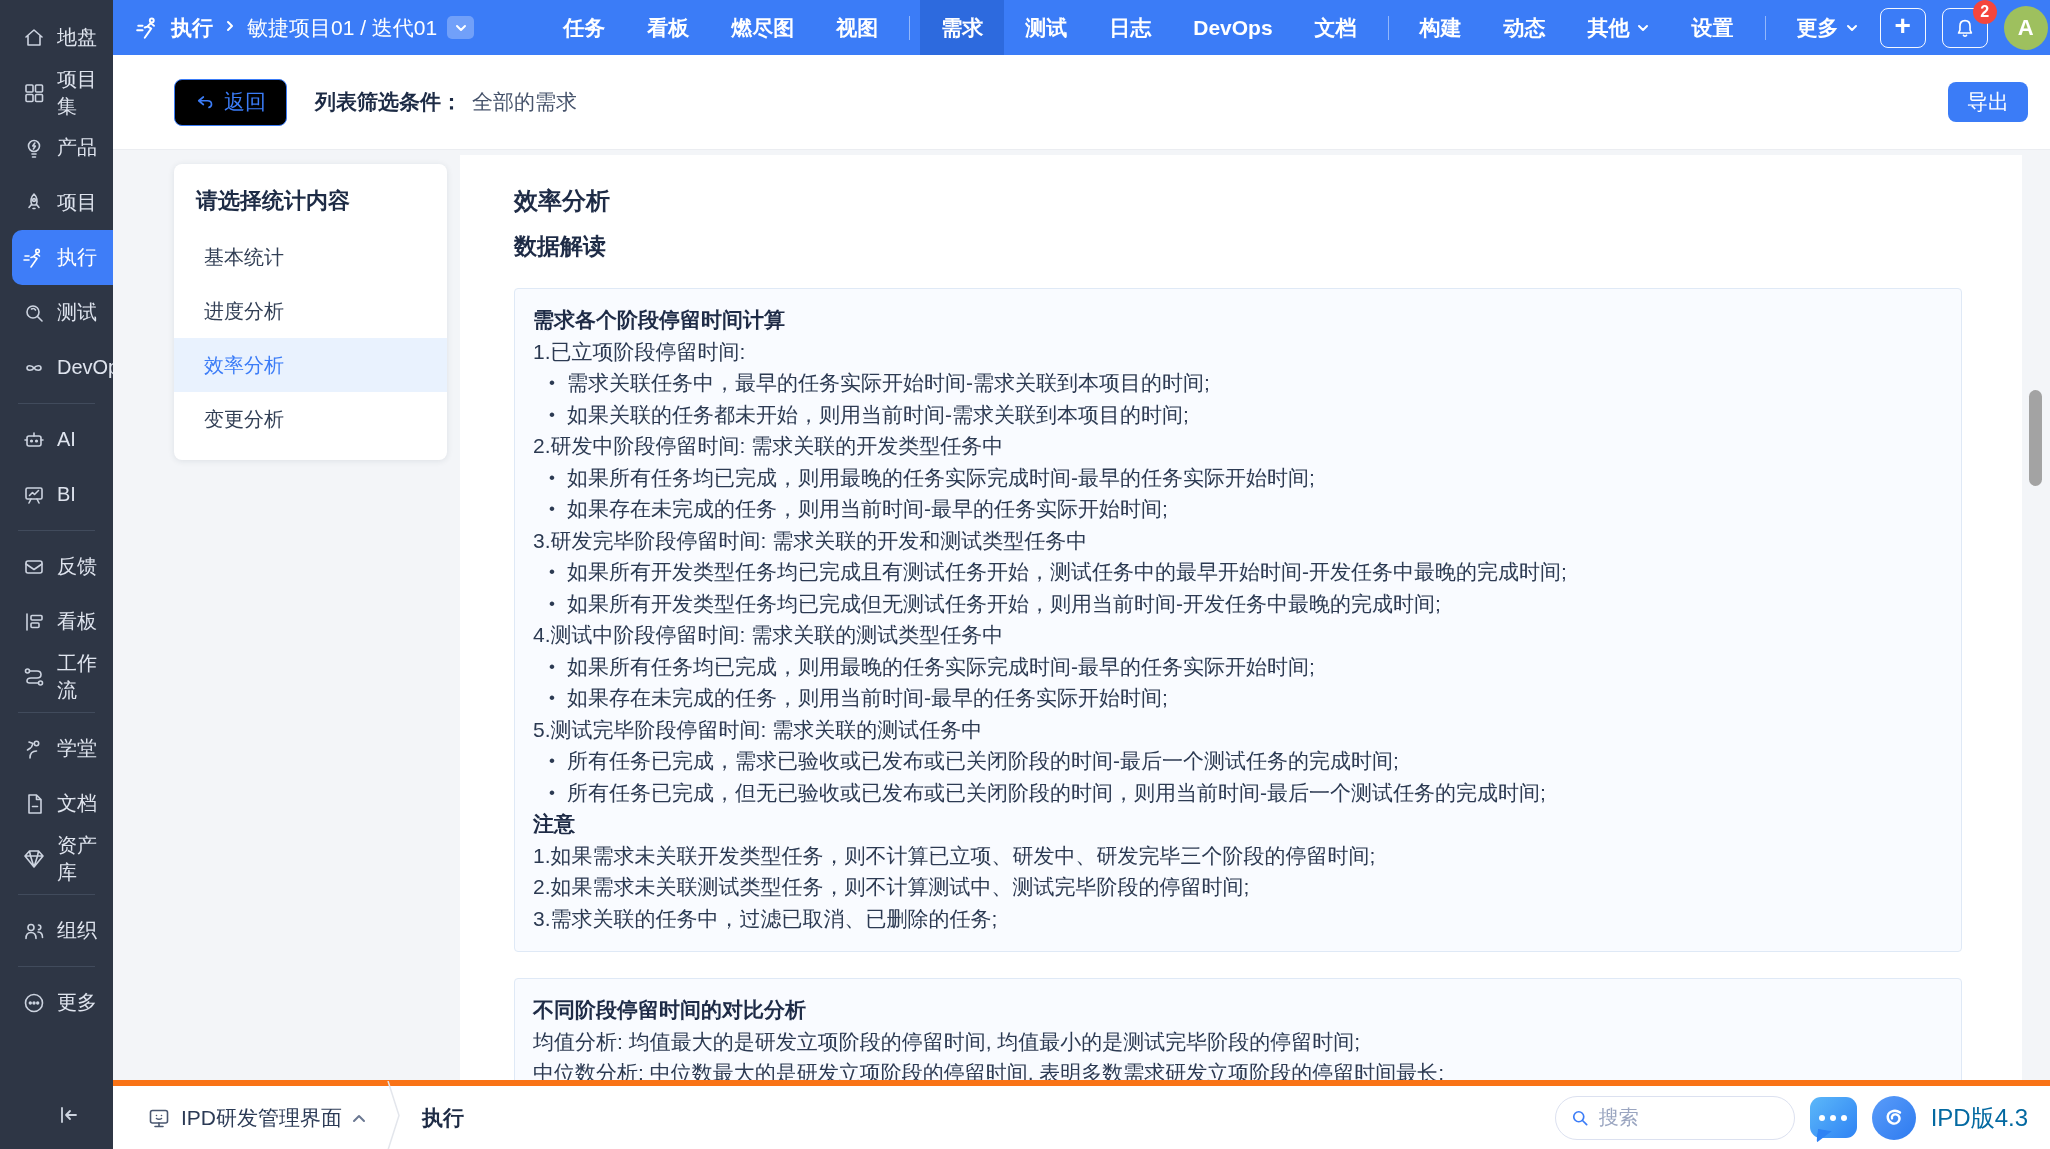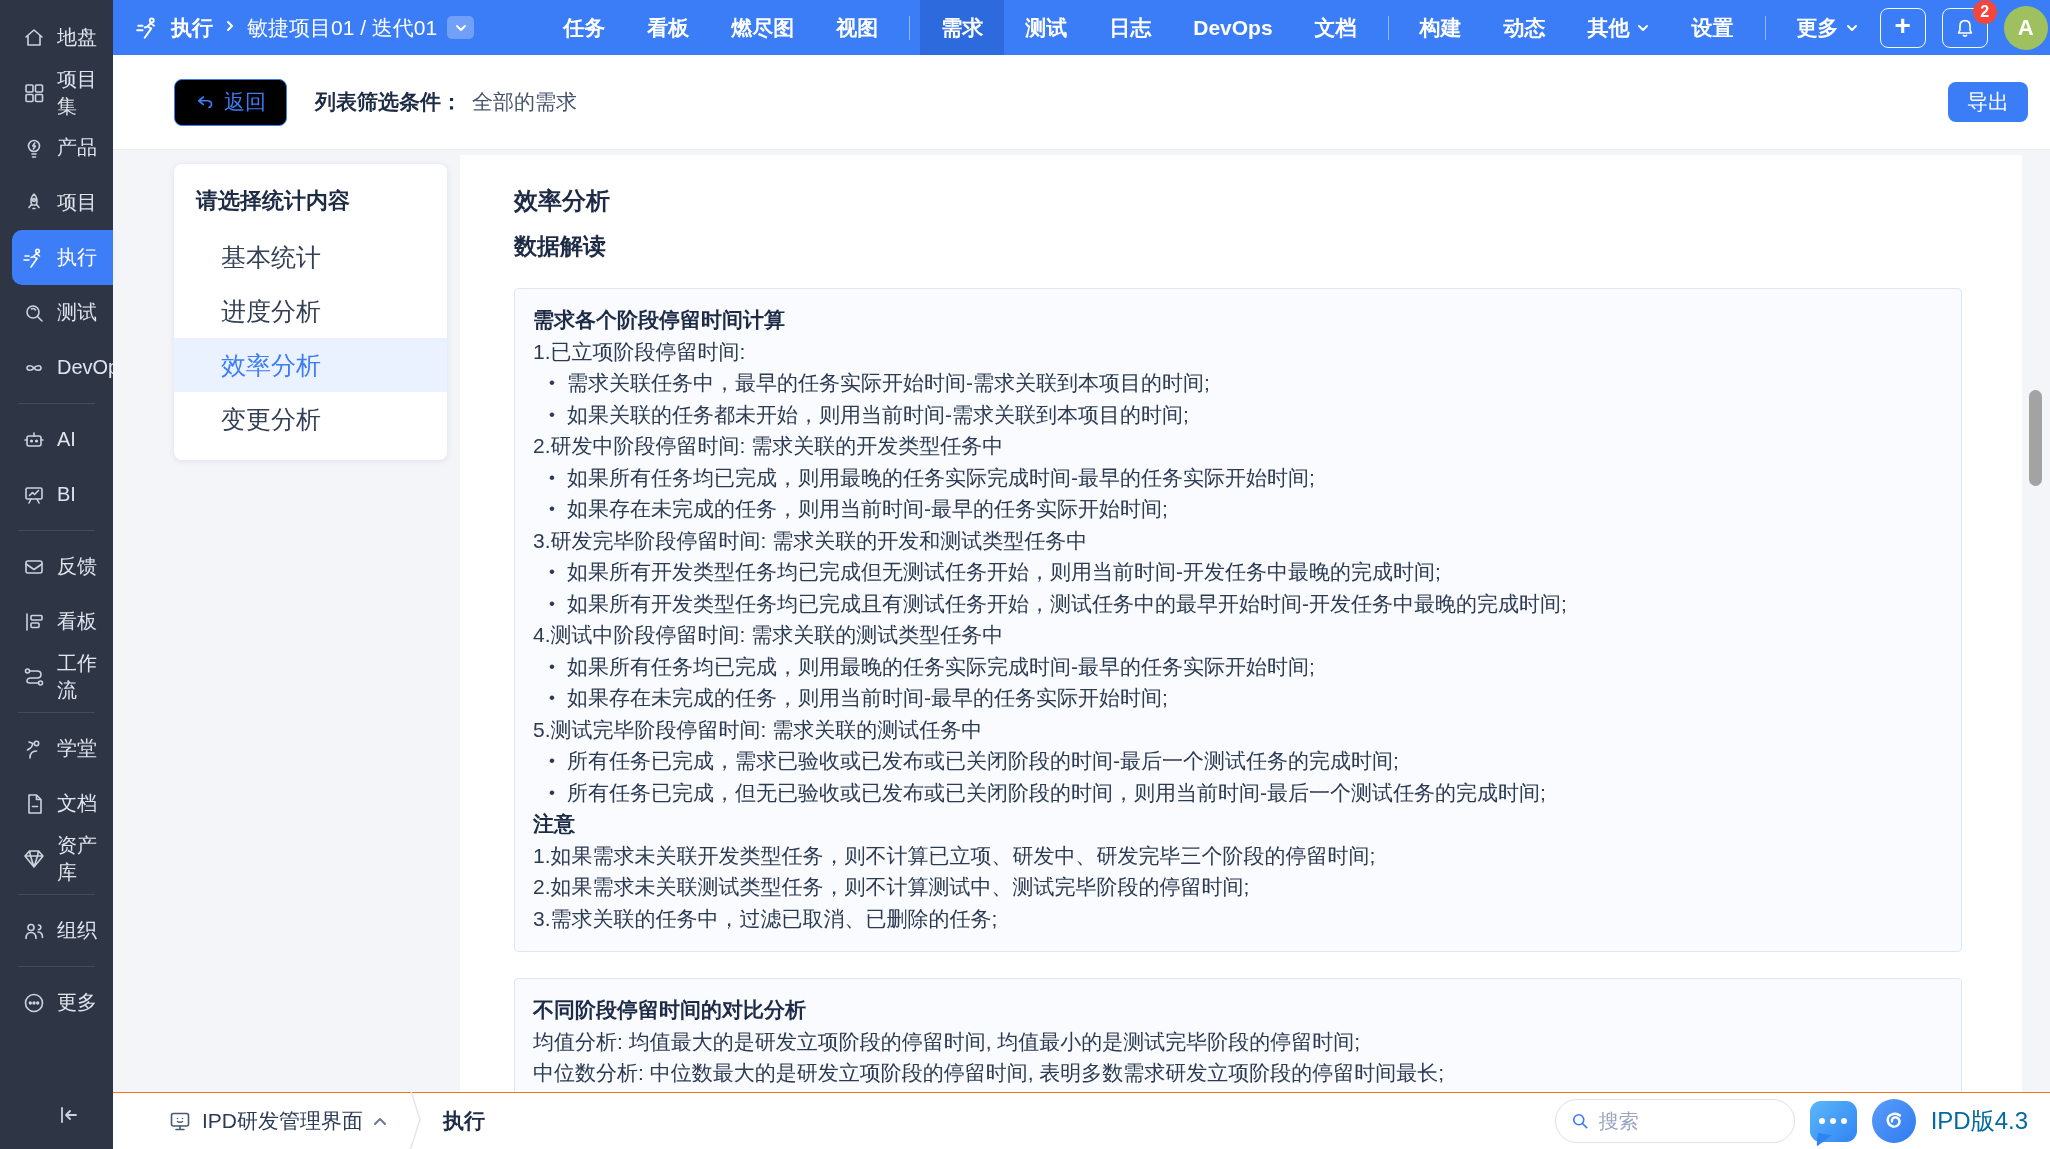--- a/index.html
+++ b/index.html
@@ -44,34 +44,34 @@
   .back-btn { display:flex; align-items:center; gap:9px; height:47px; padding:0 20px; border:1px solid #3b7cf7; border-radius:8px; color:#3b7cf7; font-size:21px; background:#000000; cursor:pointer; }
   .back-btn svg { width:20px; height:20px; stroke:#3b7cf7; fill:none; stroke-width:2; stroke-linecap:round; stroke-linejoin:round; }
   .filter-label { margin-left:28px; font-size:21px; font-weight:bold; color:#1d2b45; }
   .filter-value { margin-left:10px; font-size:21px; color:#46536b; }
   .export-btn { margin-left:auto; margin-right:22px; width:80px; height:40px; border:none; border-radius:8px; background:#3b7cf7; color:#fff; font-size:21px; cursor:pointer; }
 
   
   .content { position:relative; flex:1; background:#f3f5f8; overflow:hidden; }
   .stats-card { position:absolute; left:61px; top:14px; width:273px; background:#fff; border-radius:8px; box-shadow:0 1px 6px rgba(31,45,70,.10); padding:22px 0 14px; }
   .stats-title { padding:0 22px; font-size:22px; font-weight:bold; color:#1d2b45; margin-bottom:14px; }
-  .stats-item { height:54px; line-height:54px; padding-left:47px; font-size:25px; color:#323f55; cursor:pointer; }
+  .stats-item { height:54px; line-height:54px; padding-left:30px; font-size:20px; color:#323f55; cursor:pointer; }
   .stats-item.active { color:#3b7cf7; background:#e9f2fe; }
 
   .main-panel { position:absolute; left:347px; top:5px; right:28px; bottom:0; background:#fff; overflow:hidden; padding:30px 60px 0 54px; }
   .mp-h1 { font-size:24px; font-weight:bold; color:#1e2b46; }
   .mp-h2 { font-size:23px; font-weight:bold; color:#1e2b46; margin-top:14px; }
   .ibox { width:1464px; max-width:100%; border:1px solid #dfe9f6; background:#f9fbff; border-radius:4px; margin-top:26px; padding:15px 20px 17px 18px; font-size:21px; color:#2c3a52; line-height:31.5px; }
   .ln-bold { font-weight:bold; color:#1e2b46; }
   .ln-bullet { padding-left:34px; position:relative; }
   .ln-bullet::before { content:"•"; position:absolute; left:16px; top:0; font-size:17px; }
   .scroll-thumb { position:absolute; right:8px; top:240px; width:13px; height:96px; border-radius:7px; background:#a3a3a3; cursor:pointer; }
 
   
-  .bottombar { height:57px; background:#fff; border-top:1px solid #f97316; display:flex; align-items:center; padding-left:55px; }
+  .bottombar { height:69px; background:#fff; border-top:6px solid #f97316; display:flex; align-items:center; padding-left:34px; }
   .bb-left { display:flex; align-items:center; gap:10px; cursor:pointer; }
   .bb-left svg.monitor { width:24px; height:24px; stroke:#4a5770; fill:none; stroke-width:1.6; stroke-linecap:round; stroke-linejoin:round; }
   .bb-label { font-size:21px; color:#2b3a55; }
   .bb-caret svg { width:14px; height:10px; stroke:#6b7892; fill:none; stroke-width:2; stroke-linecap:round; stroke-linejoin:round; }
   .bb-div { margin:0 20px; }
   .bb-div svg { width:16px; height:69px; stroke:#e3e6ec; fill:none; stroke-width:1.5; }
   .bb-ctx { font-size:21px; font-weight:bold; color:#1d2b45; }
   .bb-right { margin-left:auto; margin-right:22px; display:flex; align-items:center; gap:15px; }
   .search-pill { width:240px; height:44px; border:1px solid #dce1f0; border-radius:22px; display:flex; align-items:center; padding:0 14px; gap:9px; background:#fff; }
   .search-pill svg { width:20px; height:20px; stroke:#3b7cf7; fill:none; stroke-width:2; stroke-linecap:round; stroke-linejoin:round; flex:0 0 20px; }
@@ -339,22 +339,22 @@
 
         <div class="ibox">
           <div class="ln-bold">需求各个阶段停留时间计算</div>
           <div class="ln">1.已立项阶段停留时间:</div>
           <div class="ln-bullet">需求关联任务中，最早的任务实际开始时间-需求关联到本项目的时间;</div>
           <div class="ln-bullet">如果关联的任务都未开始，则用当前时间-需求关联到本项目的时间;</div>
           <div class="ln">2.研发中阶段停留时间: 需求关联的开发类型任务中</div>
           <div class="ln-bullet">如果所有任务均已完成，则用最晚的任务实际完成时间-最早的任务实际开始时间;</div>
           <div class="ln-bullet">如果存在未完成的任务，则用当前时间-最早的任务实际开始时间;</div>
           <div class="ln">3.研发完毕阶段停留时间: 需求关联的开发和测试类型任务中</div>
+          <div class="ln-bullet">如果所有开发类型任务均已完成且有测试任务开始，测试任务中的最早开始时间-开发任务中最晚的完成时间;</div>
           <div class="ln-bullet">如果所有开发类型任务均已完成但无测试任务开始，则用当前时间-开发任务中最晚的完成时间;</div>
-          <div class="ln-bullet">如果所有开发类型任务均已完成且有测试任务开始，测试任务中的最早开始时间-开发任务中最晚的完成时间;</div>
           <div class="ln">4.测试中阶段停留时间: 需求关联的测试类型任务中</div>
           <div class="ln-bullet">如果所有任务均已完成，则用最晚的任务实际完成时间-最早的任务实际开始时间;</div>
           <div class="ln-bullet">如果存在未完成的任务，则用当前时间-最早的任务实际开始时间;</div>
           <div class="ln">5.测试完毕阶段停留时间: 需求关联的测试任务中</div>
           <div class="ln-bullet">所有任务已完成，需求已验收或已发布或已关闭阶段的时间-最后一个测试任务的完成时间;</div>
           <div class="ln-bullet">所有任务已完成，但无已验收或已发布或已关闭阶段的时间，则用当前时间-最后一个测试任务的完成时间;</div>
           <div class="ln-bold">注意</div>
           <div class="ln">1.如果需求未关联开发类型任务，则不计算已立项、研发中、研发完毕三个阶段的停留时间;</div>
           <div class="ln">2.如果需求未关联测试类型任务，则不计算测试中、测试完毕阶段的停留时间;</div>
           <div class="ln">3.需求关联的任务中，过滤已取消、已删除的任务;</div>

